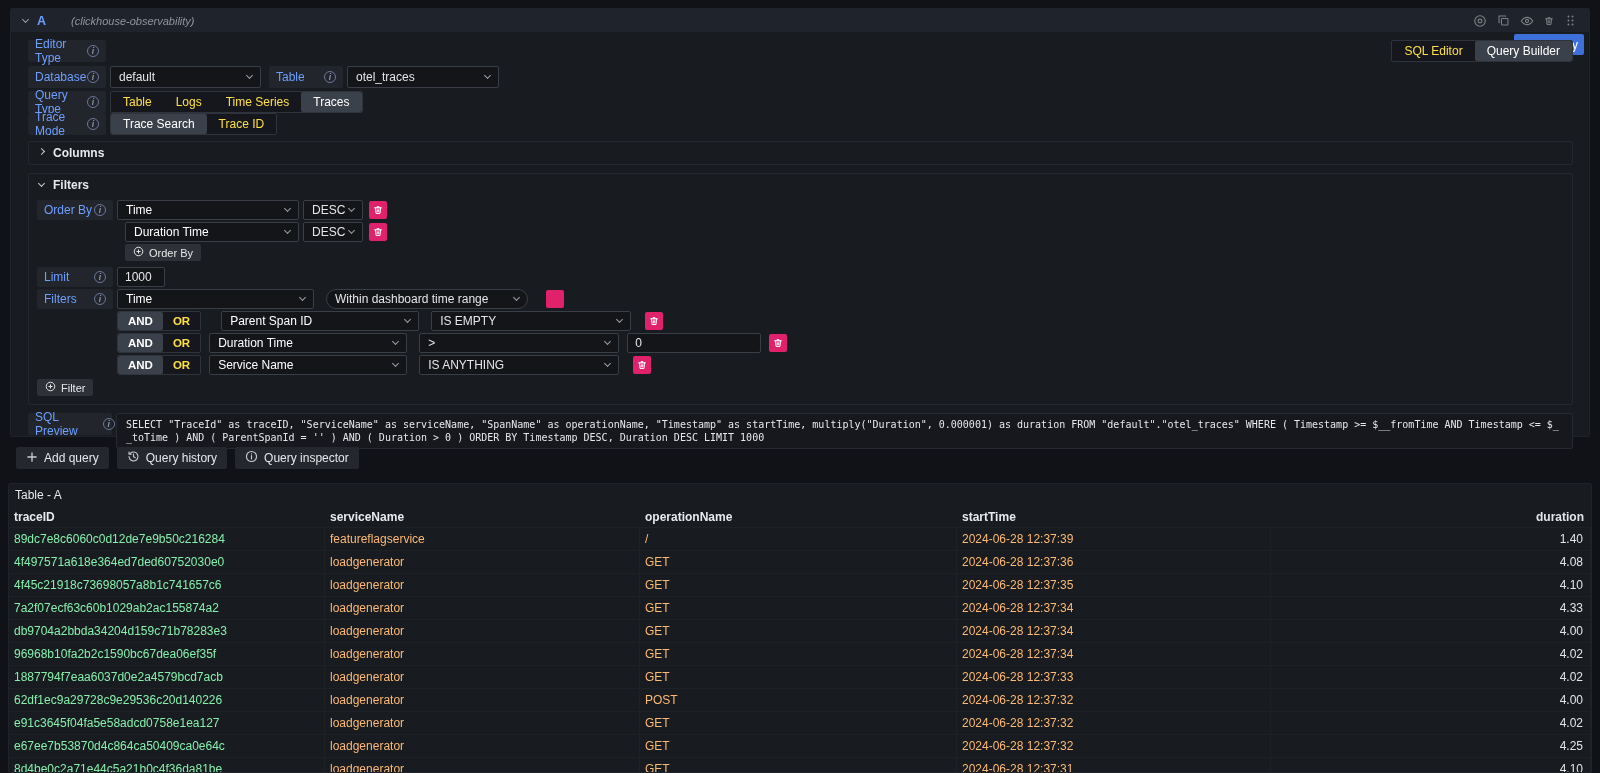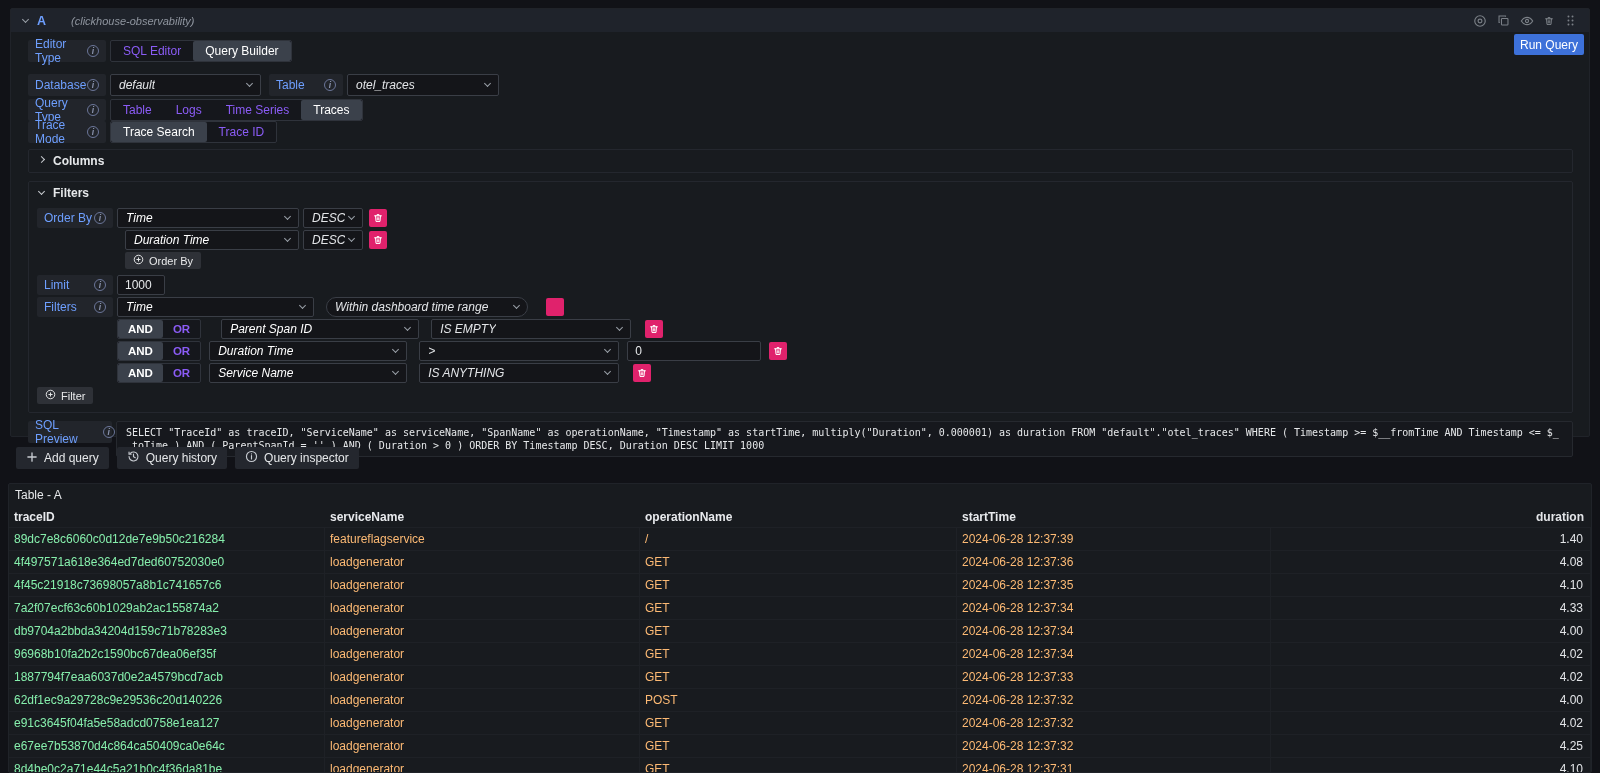--- a/index.html
+++ b/index.html
@@ -21,27 +21,27 @@
   .irow { display:flex; align-items:center; height:20px; margin-bottom:2px; }
   .flabel { width:78px; height:100%; background:#22252b; border-radius:2px; display:flex;
             align-items:center; justify-content:space-between; padding:0 7px; margin-right:4px;
             color:#6e9fff; font-size:12px; font-weight:500; flex:none; }
   .flabel.inner { width:76px; }
   .info { width:12px; height:12px; border:1px solid #6b7699; border-radius:50%; color:#8a93ad;
           font-size:8.5px; line-height:10px; text-align:center; font-style:italic; font-weight:bold; flex:none; }
 
   .seg { display:flex; height:22px; background:#15171c; border:1px solid #2f333b; border-radius:2px; overflow:hidden; }
   .seg.h20 { height:20px; }
-  .seg-opt { padding:0 12px; display:flex; align-items:center; font-size:12px; color:#8b5cf6; cursor:pointer; white-space:nowrap; }
+  .seg-opt { padding:0 12px; display:flex; align-items:center; font-size:12px; color:#fde047; cursor:pointer; white-space:nowrap; }
   .seg-opt.sel { background:#3b414b; color:#fff; font-weight:500; border-radius:2px; }
   .seg.conj .seg-opt { padding:0 10px; font-size:11.5px; font-weight:600; }
 
   .select { display:flex; align-items:center; justify-content:space-between; background:#141519;
             border:1px solid #3a3e46; border-radius:2px; padding:0 8px; font-size:12px; color:#e3e5e8;
-            cursor:pointer; flex:none;font-style:italic; }
+            cursor:pointer; flex:none; }
   .select.dim .sv { color:#ffffff; }
   .sv { white-space:nowrap; overflow:hidden; }
   .chev { display:inline-block; width:5px; height:5px; border-right:1.4px solid #9aa0a8;
           border-bottom:1.4px solid #9aa0a8; transform:rotate(45deg); margin-top:-3px; flex:none; }
   .chev.right { transform:rotate(-45deg); }
   .tinput { background:#141519; border:1px solid #3a3e46; border-radius:2px; color:#e6e8ea;
             font-size:12px; padding:0 7px; height:100%; font-family:"Liberation Sans",sans-serif; }
 
   .trash-btn { width:18px; height:18px; background:#e0226c; border:none; border-radius:2px;
                display:flex; align-items:center; justify-content:center; color:#fff; cursor:pointer; flex:none; }
@@ -131,21 +131,21 @@
               <circle cx="10.5" cy="13" r="1.2"></circle>
             </svg>
           </span>
         </span>
     </div>
 
     <button class="run-btn">Run Query</button>
 
     <div class="qr-body">
 
-      <div class="frow" style="margin-bottom:12px;">
+      <div class="frow" style="margin-bottom:4px;justify-content:space-between;">
         <div class="flabel">
           <span>Editor Type</span>
           <span class="info">i</span>
         </div>
         <div class="seg" id="seg-editor-type">
             <div class="seg-opt">SQL Editor</div>
             <div class="seg-opt sel">Query Builder</div>
           </div>
       </div>
 

